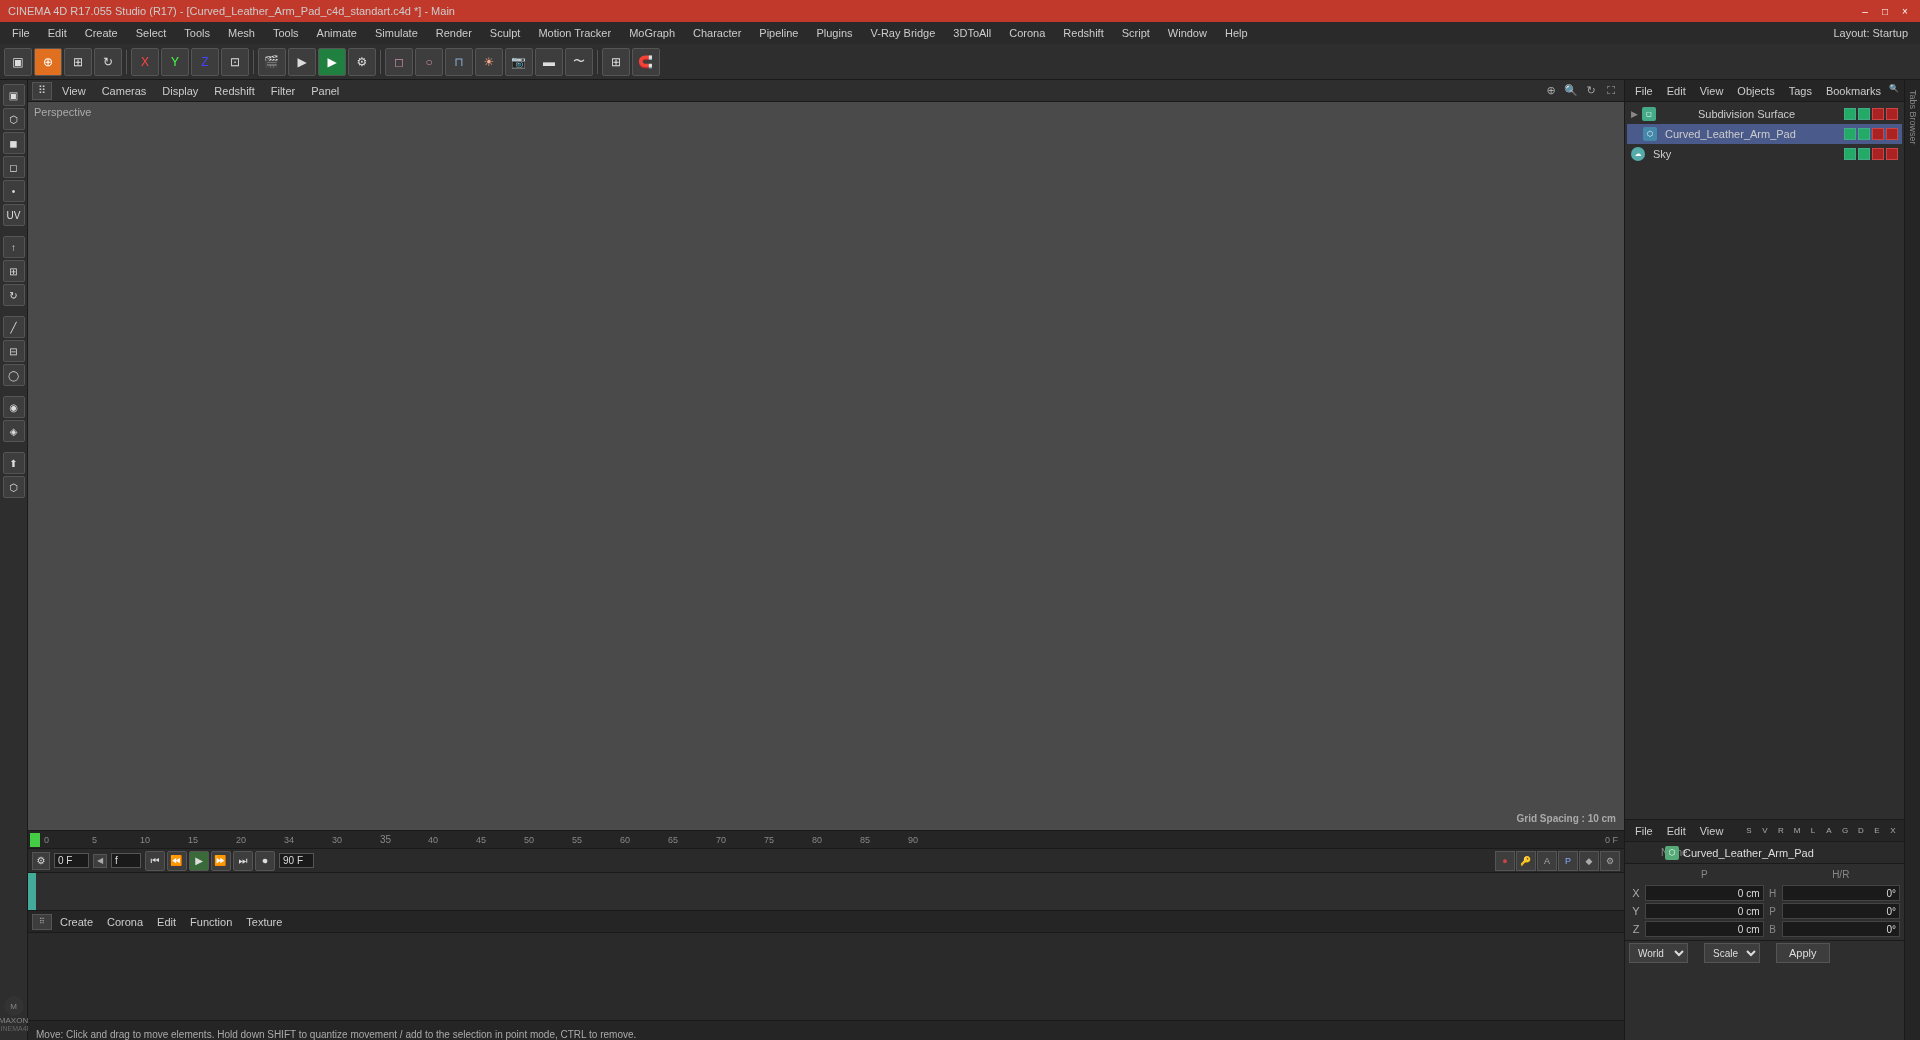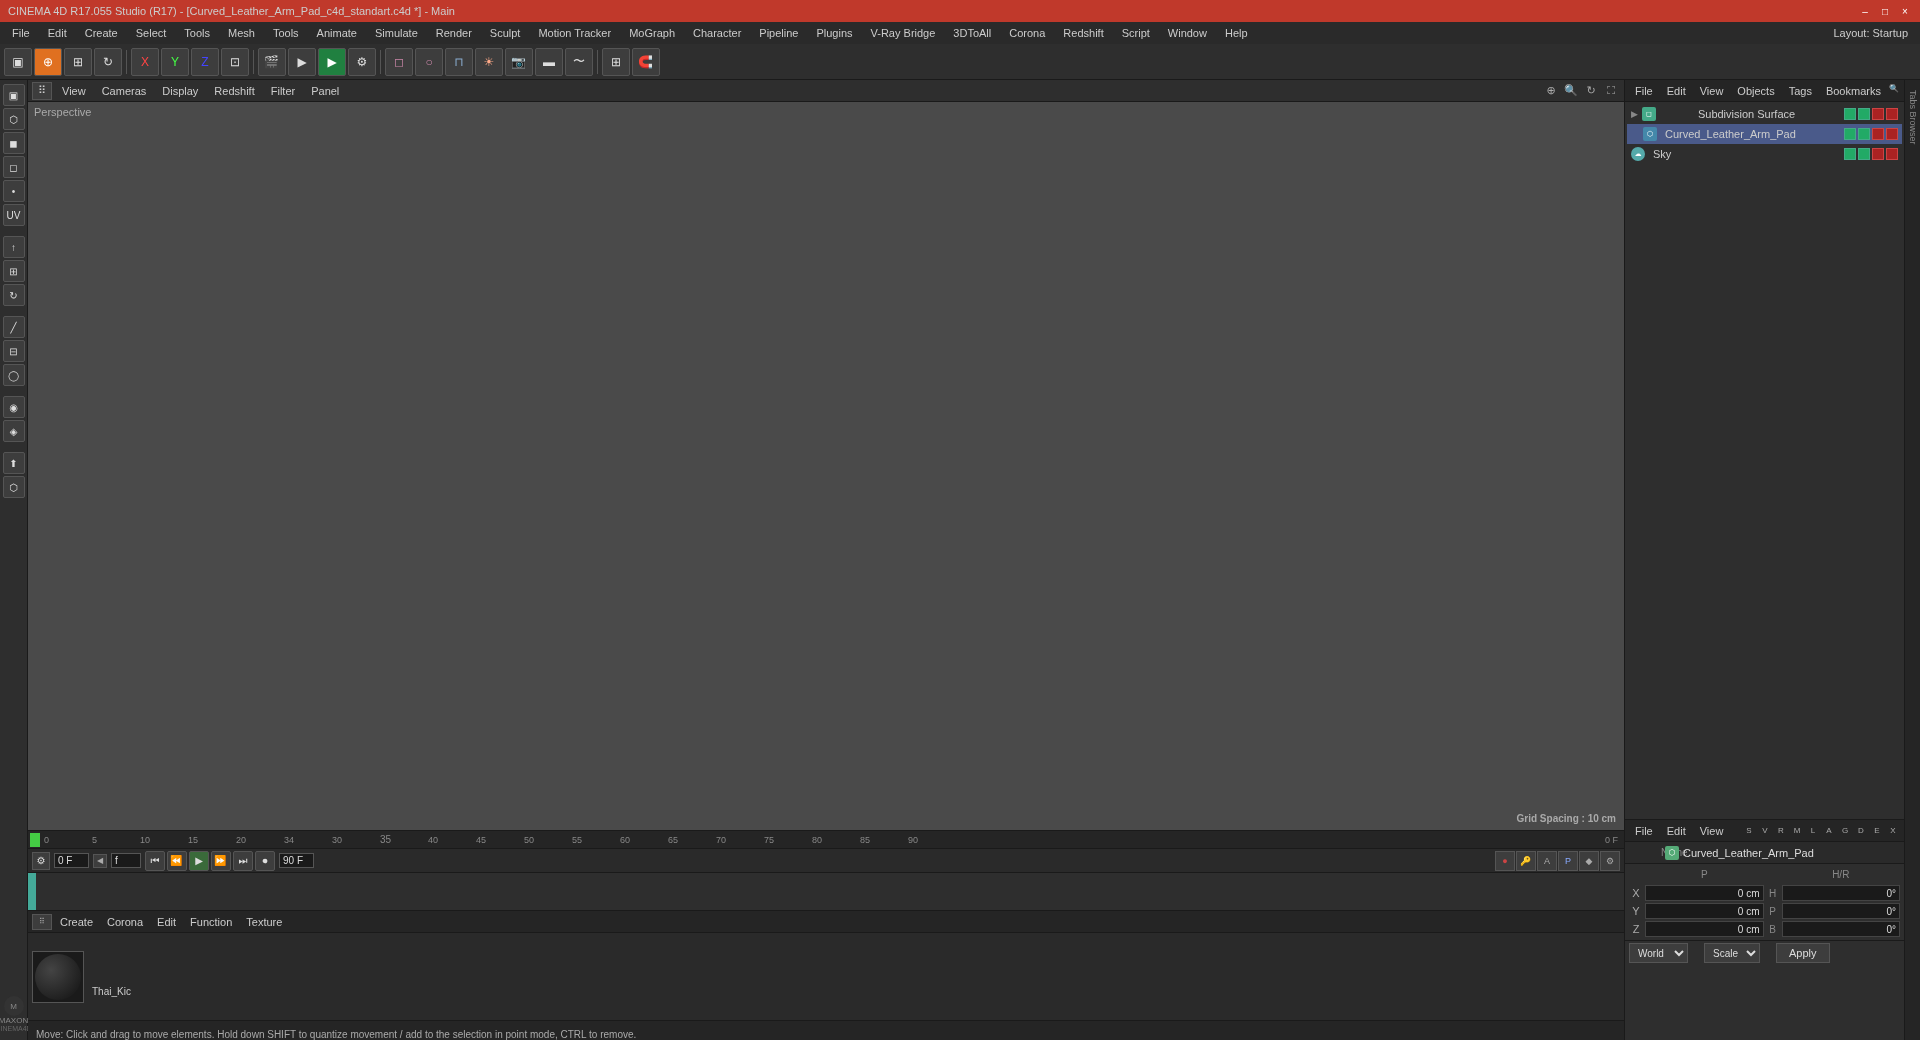--- a/index.html
+++ b/index.html
@@ -603,26 +603,20 @@
 
     <div id="mat-editor">
       <div id="mat-toolbar">
         <div style="width:20px;height:16px;background:#3d3d3d;border:1px solid #555;display:flex;align-items:center;justify-content:center;cursor:pointer;font-size:8px;color:#aaa;">⠿</div>
         <span class="mat-btn">Create</span>
         <span class="mat-btn">Corona</span>
         <span class="mat-btn">Edit</span>
         <span class="mat-btn">Function</span>
         <span class="mat-btn">Texture</span>
       </div>
-      <div id="mat-content">
-        <div id="mat-thumbnail">
-          <div id="mat-thumb-inner"></div>
-        </div>
-        <span style="font-size:10px;color:#ccc;margin-top:30px;">Thai_Kic</span>
-      </div>
     </div>
 
     <div id="status-bar">
       <span id="status-text">Move: Click and drag to move elements. Hold down SHIFT to quantize movement / add to the selection in point mode, CTRL to remove.</span>
     </div>
   </div>
 
   <div id="right-panel">
 
     <div id="obj-manager">

